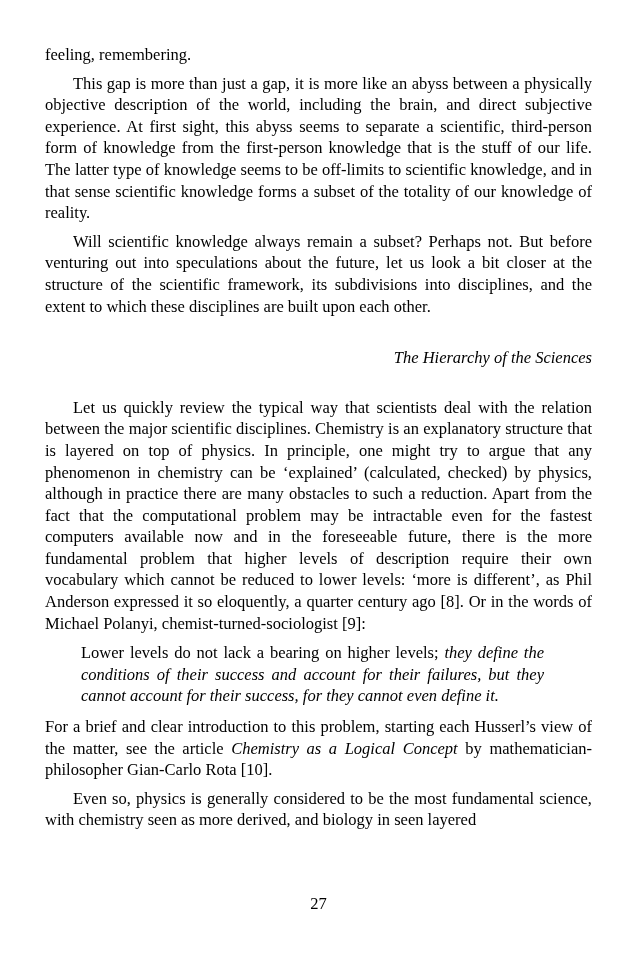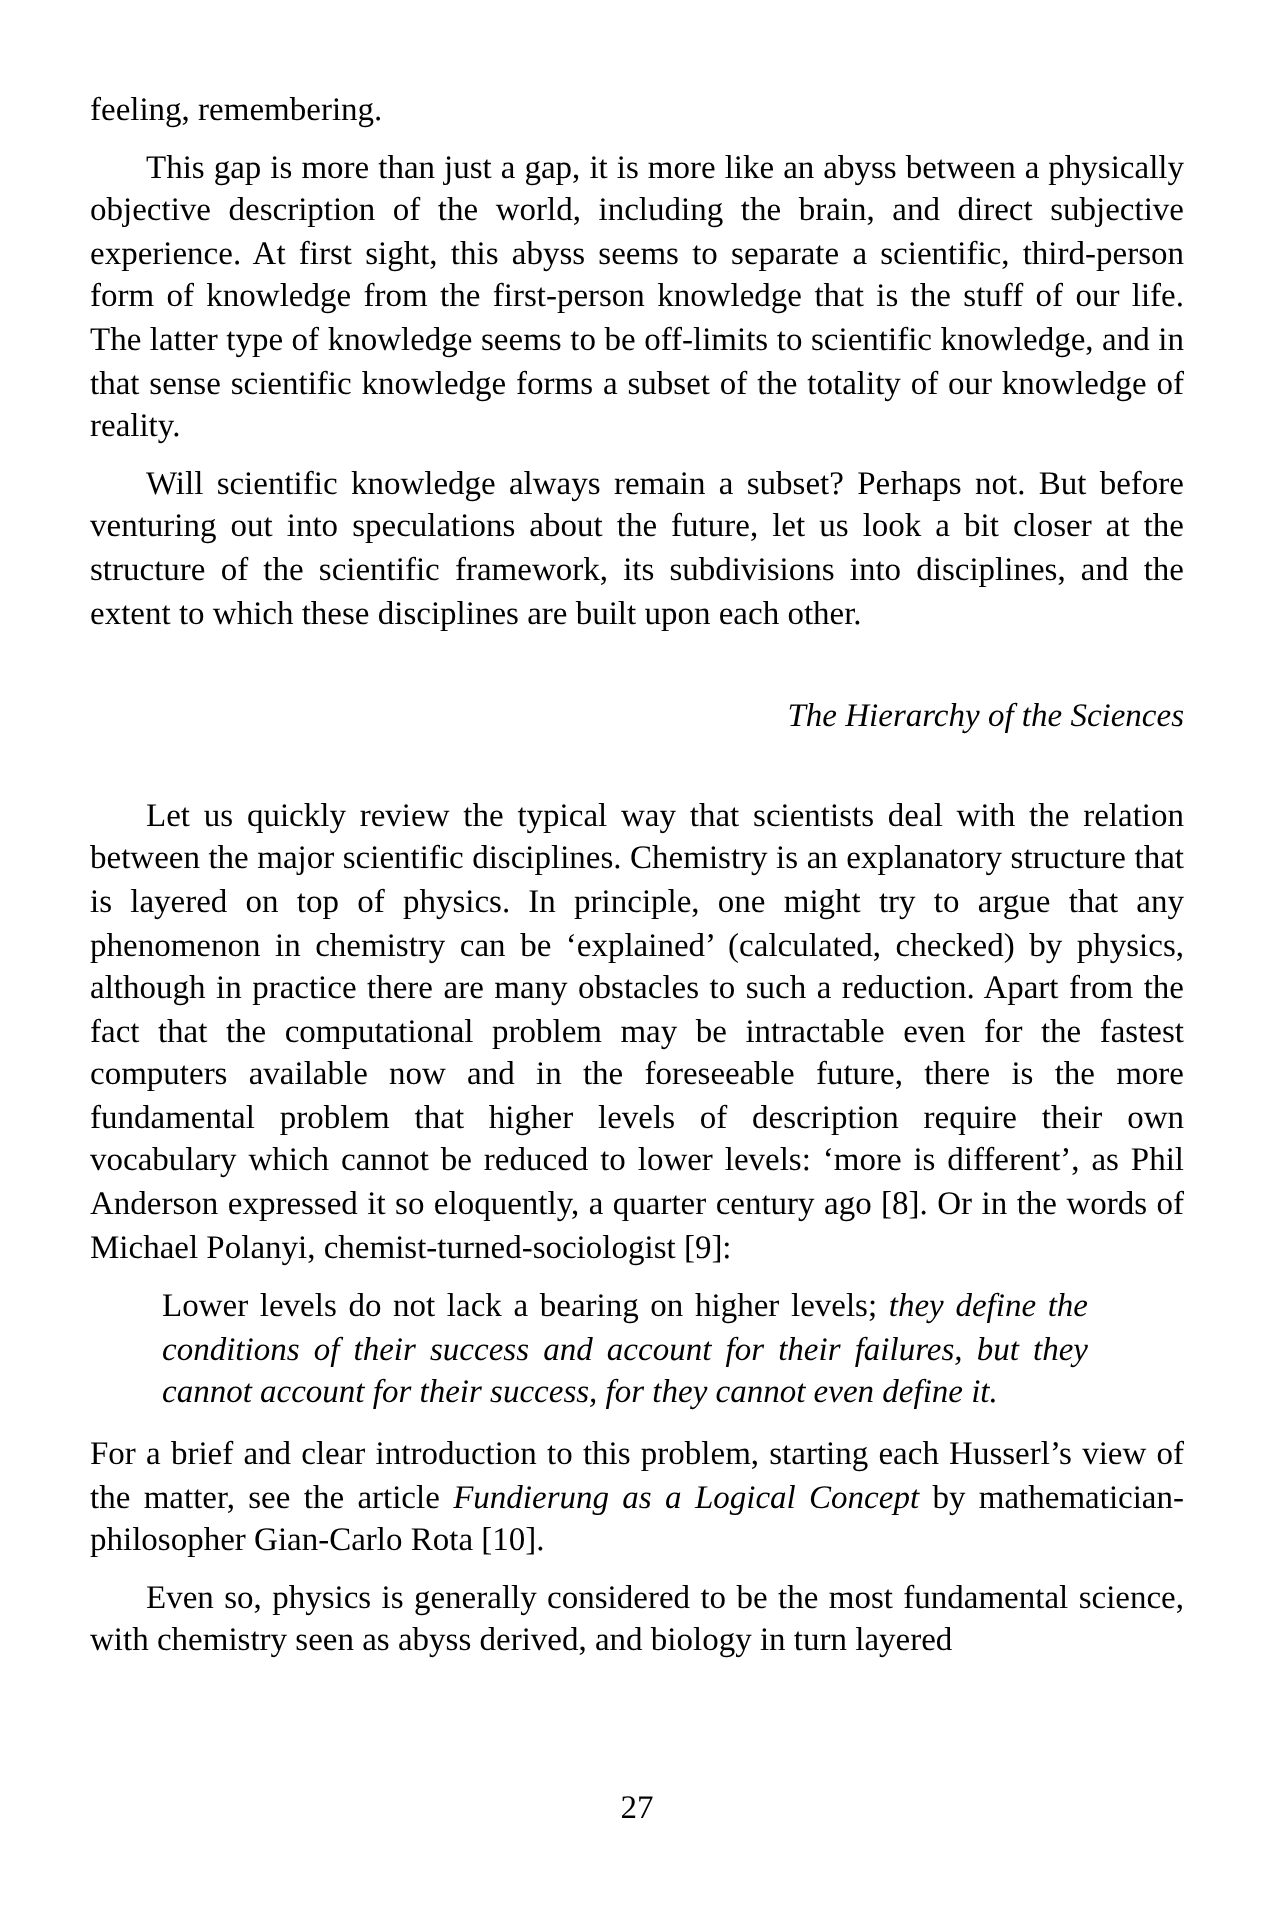--- a/index.html
+++ b/index.html
@@ -71,20 +71,20 @@
     <p class="indent">This gap is more than just a gap, it is more like an abyss between a physically objective description of the world, including the brain, and direct subjective experience. At first sight, this abyss seems to separate a scientific, third-person form of knowledge from the first-person knowledge that is the stuff of our life. The latter type of knowledge seems to be off-limits to scientific knowledge, and in that sense scientific knowledge forms a subset of the totality of our knowledge of reality.</p>
 
     <p class="indent">Will scientific knowledge always remain a subset? Perhaps not. But before venturing out into speculations about the future, let us look a bit closer at the structure of the scientific framework, its subdivisions into disciplines, and the extent to which these disciplines are built upon each other.</p>
 
     <h3 class="section-heading">The Hierarchy of the Sciences</h3>
 
     <p class="indent">Let us quickly review the typical way that scientists deal with the relation between the major scientific disciplines. Chemistry is an explanatory structure that is layered on top of physics. In principle, one might try to argue that any phenomenon in chemistry can be ‘explained’ (calculated, checked) by physics, although in practice there are many obstacles to such a reduction. Apart from the fact that the computational problem may be intractable even for the fastest computers available now and in the foreseeable future, there is the more fundamental problem that higher levels of description require their own vocabulary which cannot be reduced to lower levels: ‘more is different’, as Phil Anderson expressed it so eloquently, a quarter century ago [8]. Or in the words of Michael Polanyi, chemist-turned-sociologist [9]:</p>
 
     <blockquote class="block-quote"><span>Lower levels do not lack a bearing on higher levels; </span><span class="it">they define the conditions of their success and account for their failures, but they cannot account for their success, for they cannot even define it.</span></blockquote>
 
-    <p class="noindent"><span>For a brief and clear introduction to this problem, starting each Husserl’s view of the matter, see the article </span><span class="it">Fundierung as a Logical Concept</span><span> by mathematician-philosopher Gian-Carlo Rota [10].</span></p>
+    <p class="noindent"><span>For a brief and clear introduction to this problem, starting each Husserl’s view of the matter, see the article </span><span class="it">Chemistry as a Logical Concept</span><span> by mathematician-philosopher Gian-Carlo Rota [10].</span></p>
 
-    <p class="indent">Even so, physics is generally considered to be the most fundamental science, with chemistry seen as abyss derived, and biology in turn layered</p>
+    <p class="indent">Even so, physics is generally considered to be the most fundamental science, with chemistry seen as more derived, and biology in seen layered</p>
 
   </div>
 
   <div class="page-number">27</div>
 </div>
 
 </body></html>

